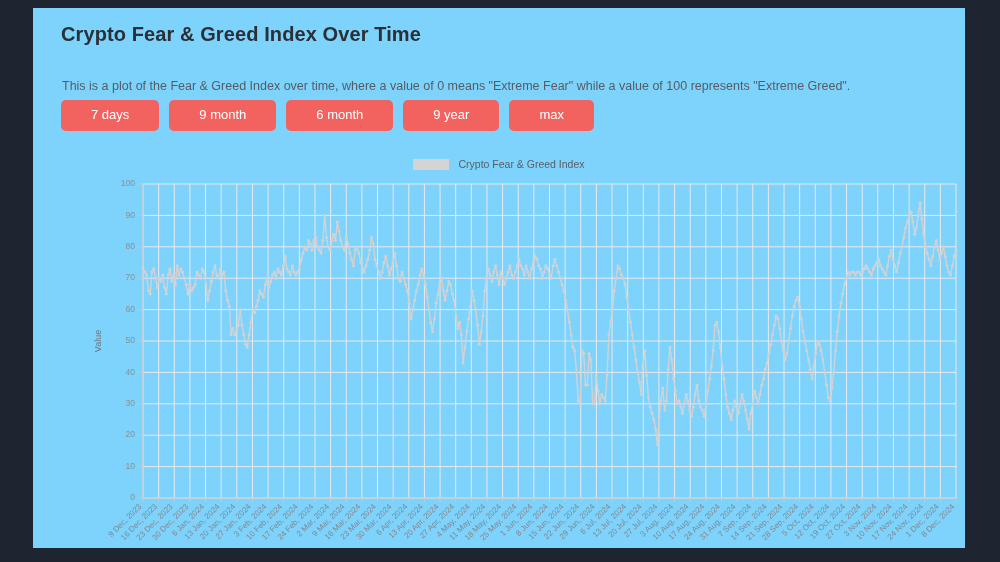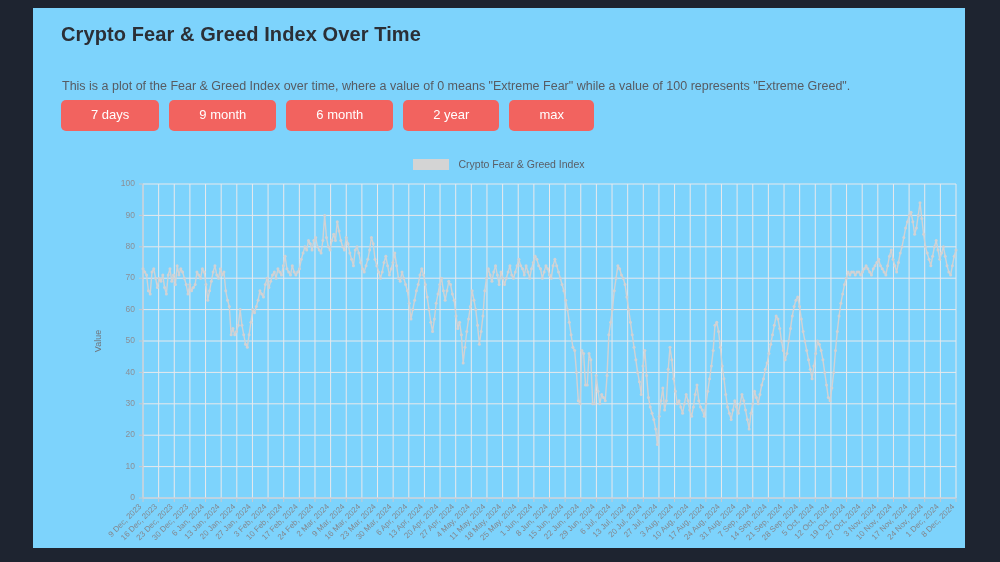--- a/index.html
+++ b/index.html
@@ -116,21 +116,21 @@
 <div id="page-wrap">
 
   <div id="card-title">Crypto Fear &amp; Greed Index Over Time</div>
 
   <div id="card-desc">This is a plot of the Fear &amp; Greed Index over time, where a value of 0 means "Extreme Fear" while a value of 100 represents "Extreme Greed".</div>
 
   <div id="range-buttons">
     <button class="range-btn">7 days</button>
     <button class="range-btn">9 month</button>
     <button class="range-btn">6 month</button>
-    <button class="range-btn">2 year</button>
+    <button class="range-btn">9 year</button>
     <button class="range-btn">max</button>
   </div>
 
   <div id="chart-area">
 
     <div id="legend">
       <span id="legend-swatch"></span>
       <span id="legend-label">Crypto Fear &amp; Greed Index</span>
     </div>
 

